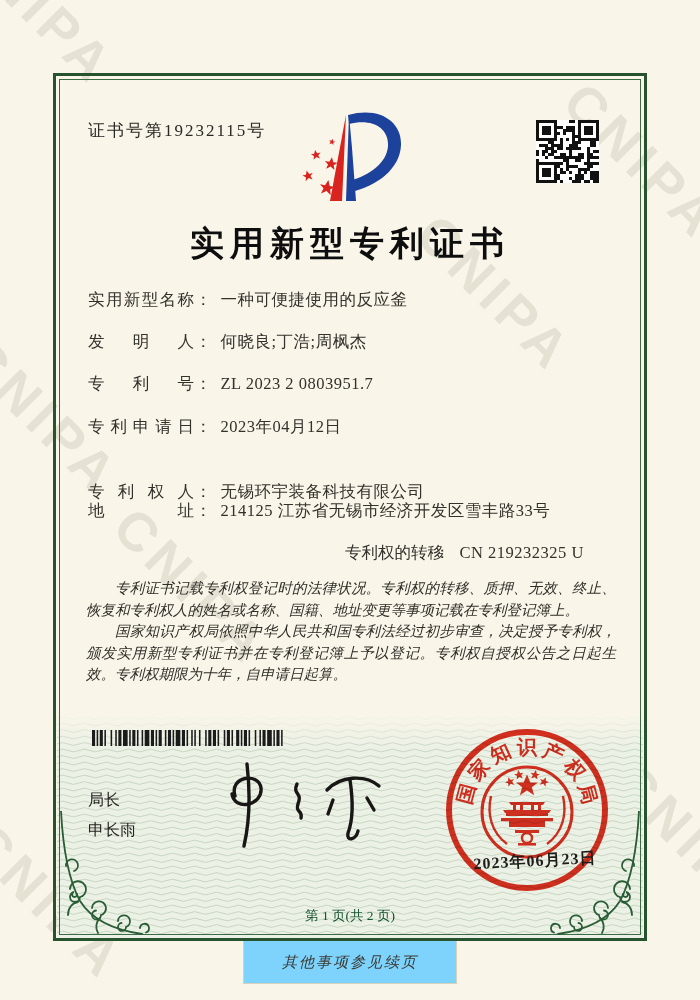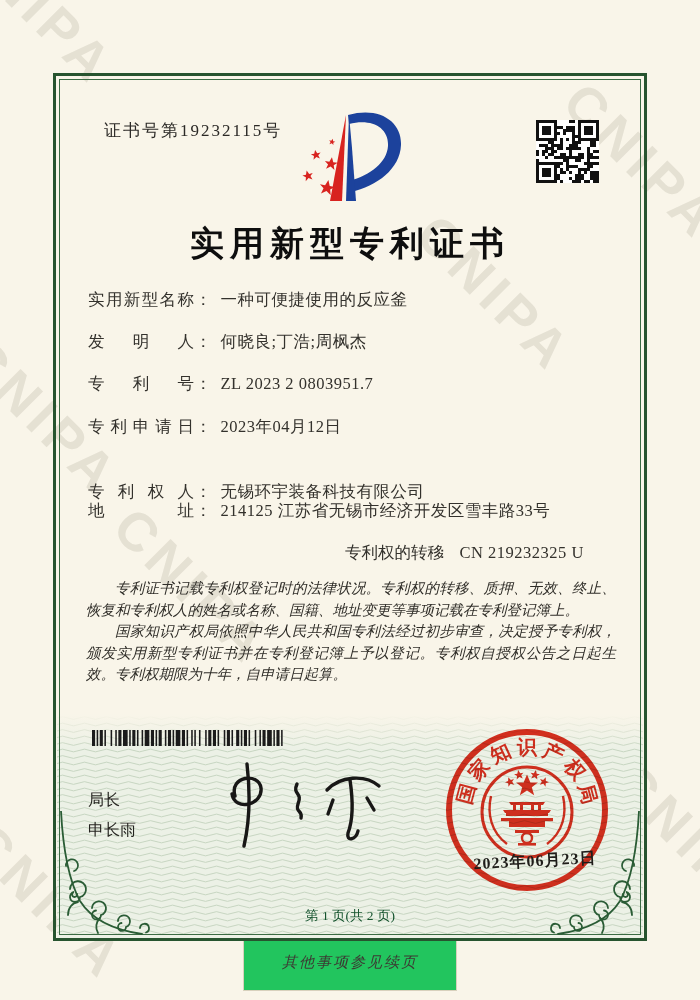--- a/index.html
+++ b/index.html
@@ -11,21 +11,21 @@
       transform:rotate(45deg);white-space:nowrap;pointer-events:none;}
   
   .frame{position:absolute;left:53px;top:73px;width:594px;height:868px;
          border:3px solid #27542f;box-sizing:border-box;}
   .frame-inner{position:absolute;left:3px;top:3px;right:3px;bottom:3px;
                border:1px solid #3a6b43;}
   .corner{position:absolute;bottom:2px;width:100px;height:125px;}
   .corner.br{right:2px;}
   .corner.bl{left:2px;transform:scaleX(-1);}
   
-  .cert-no{position:absolute;left:104px;top:119px;font-size:17px;letter-spacing:2px;color:#2b2926;}
+  .cert-no{position:absolute;left:88px;top:119px;font-size:17px;letter-spacing:2px;color:#2b2926;}
   .logo{position:absolute;left:286px;top:110px;width:126px;height:96px;}
   .qr{position:absolute;left:536px;top:120px;width:63px;height:63px;background:#fff;}
   .title{position:absolute;left:0;right:0;top:221px;text-align:center;
          font-size:34px;font-weight:700;letter-spacing:6px;color:#0e0e0e;}
   
   .field{position:absolute;left:88px;font-size:16.5px;color:#33312c;white-space:nowrap;}
   .flabel{display:inline-block;width:106px;text-align:justify;text-align-last:justify;
           -moz-text-align-last:justify;vertical-align:bottom;}
   .fcolon{display:inline-block;margin-left:1px;}
   .fvalue{margin-left:9px;letter-spacing:0.5px;}
@@ -47,22 +47,22 @@
         font-family:"Liberation Sans","DejaVu Sans",sans-serif;color:#24231f;}
   .signature{position:absolute;left:205px;top:760px;width:195px;height:88px;}
   .seal{position:absolute;left:443px;top:726px;width:168px;height:168px;
         mix-blend-mode:multiply;opacity:0.95;}
   .seal-date{position:absolute;left:455px;top:851px;width:160px;text-align:center;
         font-size:16px;font-weight:700;color:#1f1d1a;letter-spacing:1px;
         transform:rotate(-3deg);}
   .page-footer{position:absolute;left:53px;right:53px;top:907px;text-align:center;
         font-size:13.5px;color:#14532d;}
   
-  .tab{position:absolute;left:243px;top:941px;width:214px;height:50px;box-sizing:border-box;
-       background:#22c55e;border:1px solid #d8d1bd;border-top:none;}
+  .tab{position:absolute;left:243px;top:941px;width:214px;height:43px;box-sizing:border-box;
+       background:#7dd3fc;border:1px solid #d8d1bd;border-top:none;}
   .tab span{display:block;margin-top:12px;text-align:center;font-size:15px;
        font-style:italic;color:#3c3a33;letter-spacing:2px;}
 </style>
 </head>
 <body>
 
 <div class="page">
 
   <div class="wm" style="left:-60px;top:-25px;">CNIPA</div>
   <div class="wm" style="left:545px;top:130px;">CNIPA</div>

